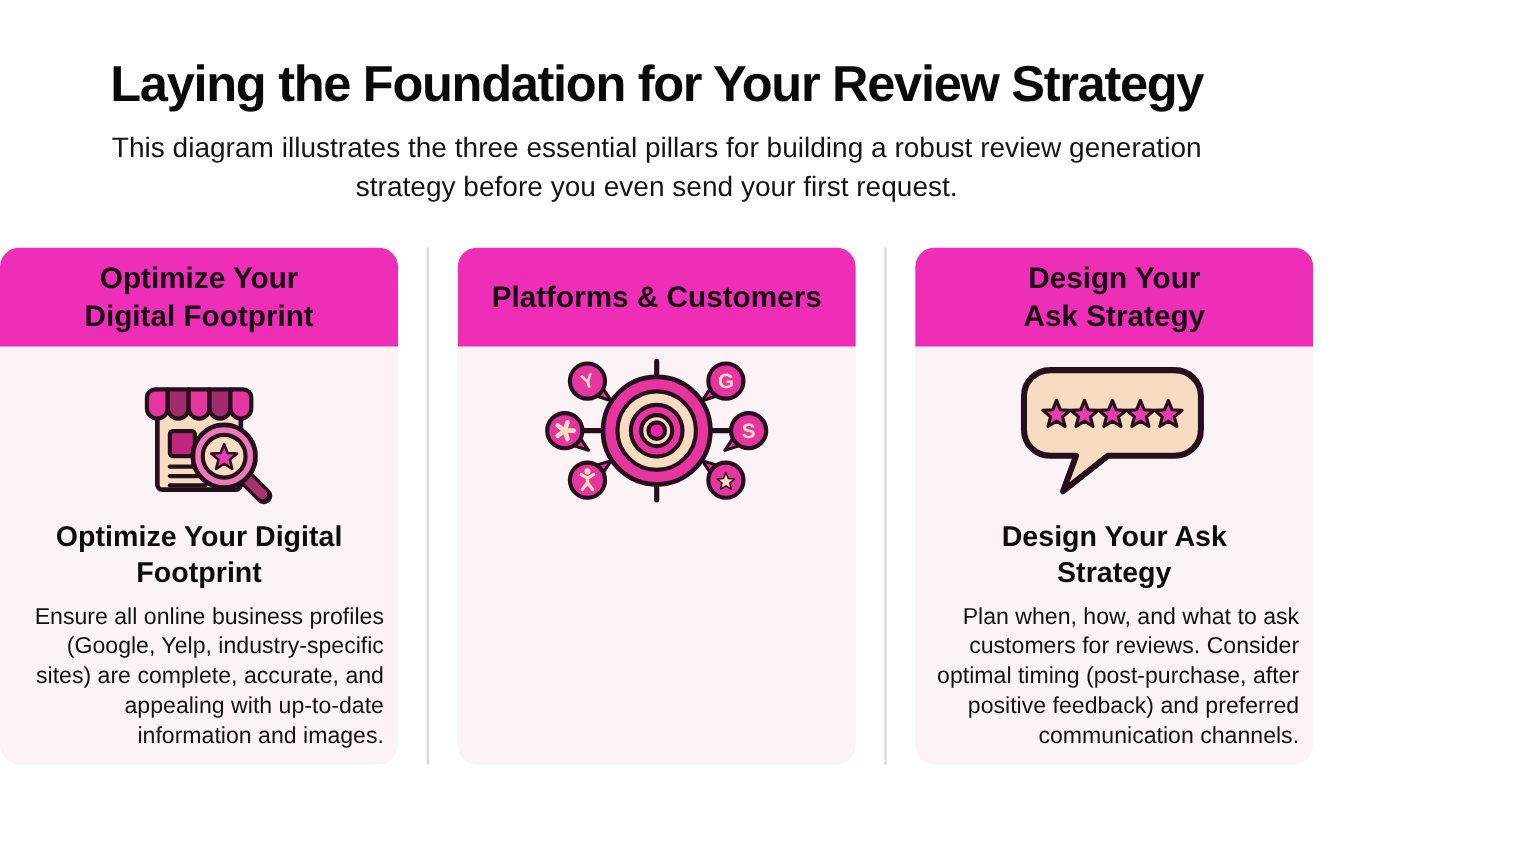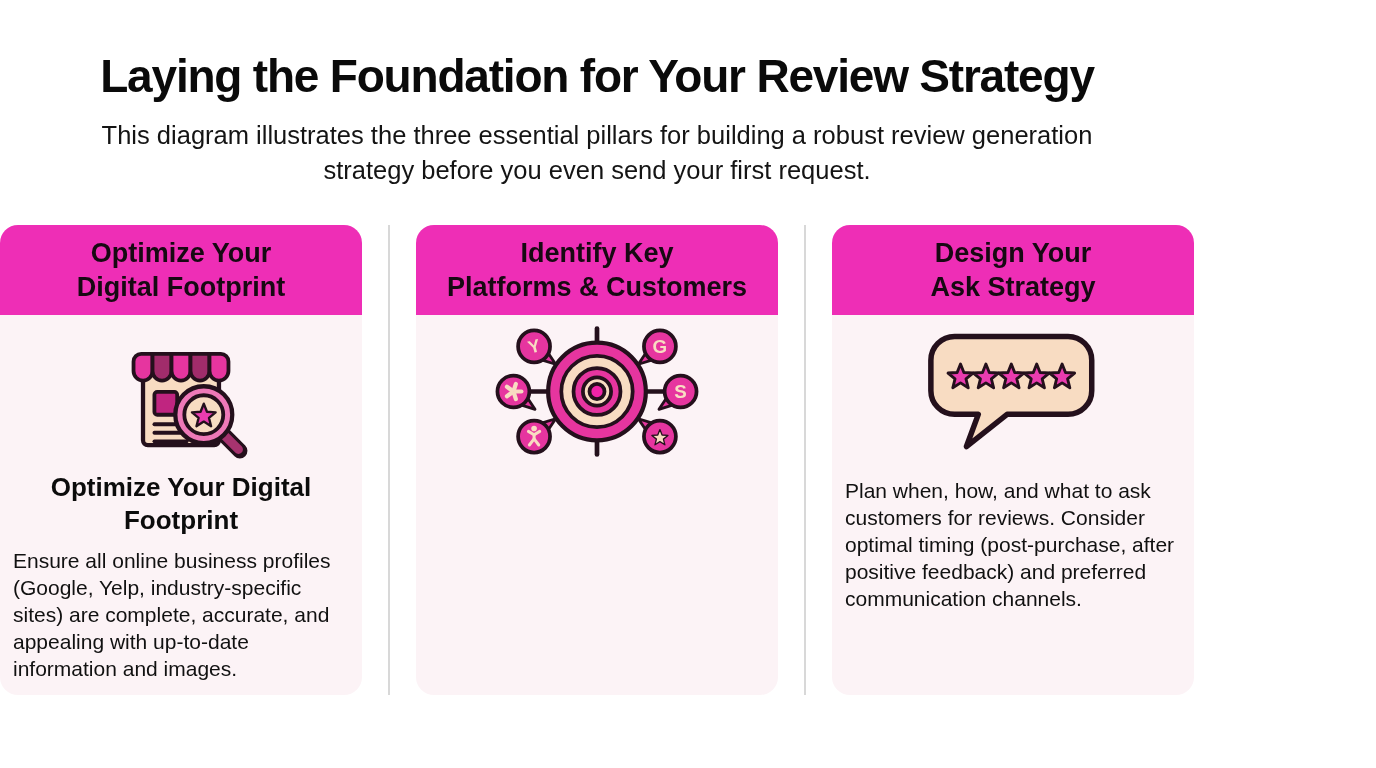--- a/index.html
+++ b/index.html
@@ -33,21 +33,21 @@
     height:90px;flex:0 0 90px;background:var(--accent);
     display:flex;flex-direction:column;justify-content:center;align-items:center;
     font-size:27px;font-weight:800;line-height:1.28;color:#170912;text-align:center;
   }
   .icon-wrap{height:152px;display:flex;align-items:center;justify-content:center;}
   .card-heading{
     margin:4px 0 0;text-align:center;font-size:26px;font-weight:800;
     line-height:1.26;color:#0c0c0c;
   }
   .card-body{
-    margin:10px 0 0;padding:0 13px;text-align:left;font-size:21px;
+    margin:10px 0 0;padding:0 13px;text-align:right;font-size:21px;
     line-height:1.29;color:#111111;font-weight:500;
   }
   .hidden-defs{position:absolute;width:0;height:0;overflow:hidden;}
   .ol{stroke:var(--icon_outline);stroke-linejoin:round;stroke-linecap:round;}
   .f-mag{fill:var(--icon_magenta);} .f-dkm{fill:var(--icon_dark_magenta);}
   .f-cream{fill:var(--icon_cream);} .f-deep{fill:var(--icon_deep_pink);}
   .f-star{fill:var(--star_pink);} .f-dot{fill:var(--dot_magenta);}
   .f-ring{fill:var(--magnifier_pink);}
   .badge-glyph{font-family:"Liberation Sans",sans-serif;font-weight:bold;fill:var(--icon_cream);}
 </style>
@@ -103,21 +103,20 @@
         <span>Optimize Your Digital</span><br>
         <span>Footprint</span>
       </h2>
       <p class="card-body">Ensure all online business profiles (Google, Yelp, industry-specific sites) are complete, accurate, and appealing with up-to-date information and images.</p>
     </section>
 
     <div class="v-divider"></div>
 
     <section class="card">
       <div class="card-header">
-        <span>Identify Key</span>
         <span>Platforms &amp; Customers</span>
       </div>
       <div class="icon-wrap">
         <svg width="216" height="141" viewBox="0 0 230 150">
           <line class="ol" stroke-width="5" x1="115" y1="8" x2="115" y2="142"></line>
           <line class="ol" stroke-width="5" x1="26" y1="75" x2="204" y2="75"></line>
           <g>
             <circle class="f-mag ol" stroke-width="4.5" cx="115" cy="75" r="52"></circle>
             <circle class="f-cream ol" stroke-width="4" cx="115" cy="75" r="38"></circle>
             <circle class="f-mag ol" stroke-width="4" cx="115" cy="75" r="25"></circle>
@@ -184,17 +183,21 @@
           <path class="f-cream ol" stroke-width="6.5" d="M36,10 H170 A28,28 0 0 1 198,38 V74 A28,28 0 0 1 170,102 H98 L50,140 L64,102 H36 A28,28 0 0 1 8,74 V38 A28,28 0 0 1 36,10 Z"></path>
           <g>
             <use href="#star16" class="f-star ol" stroke-width="3.5" transform="translate(43,58) scale(0.97)"></use>
             <use href="#star16" class="f-star ol" stroke-width="3.5" transform="translate(73,58) scale(0.97)"></use>
             <use href="#star16" class="f-star ol" stroke-width="3.5" transform="translate(103,58) scale(0.97)"></use>
             <use href="#star16" class="f-star ol" stroke-width="3.5" transform="translate(133,58) scale(0.97)"></use>
             <use href="#star16" class="f-star ol" stroke-width="3.5" transform="translate(163,58) scale(0.97)"></use>
           </g>
         </svg>
       </div>
+      <h2 class="card-heading">
+        <span>Design Your Ask</span><br>
+        <span>Strategy</span>
+      </h2>
       <p class="card-body">Plan when, how, and what to ask customers for reviews. Consider optimal timing (post-purchase, after positive feedback) and preferred communication channels.</p>
     </section>
 
   </div>
 </div>
 
 </body></html>

